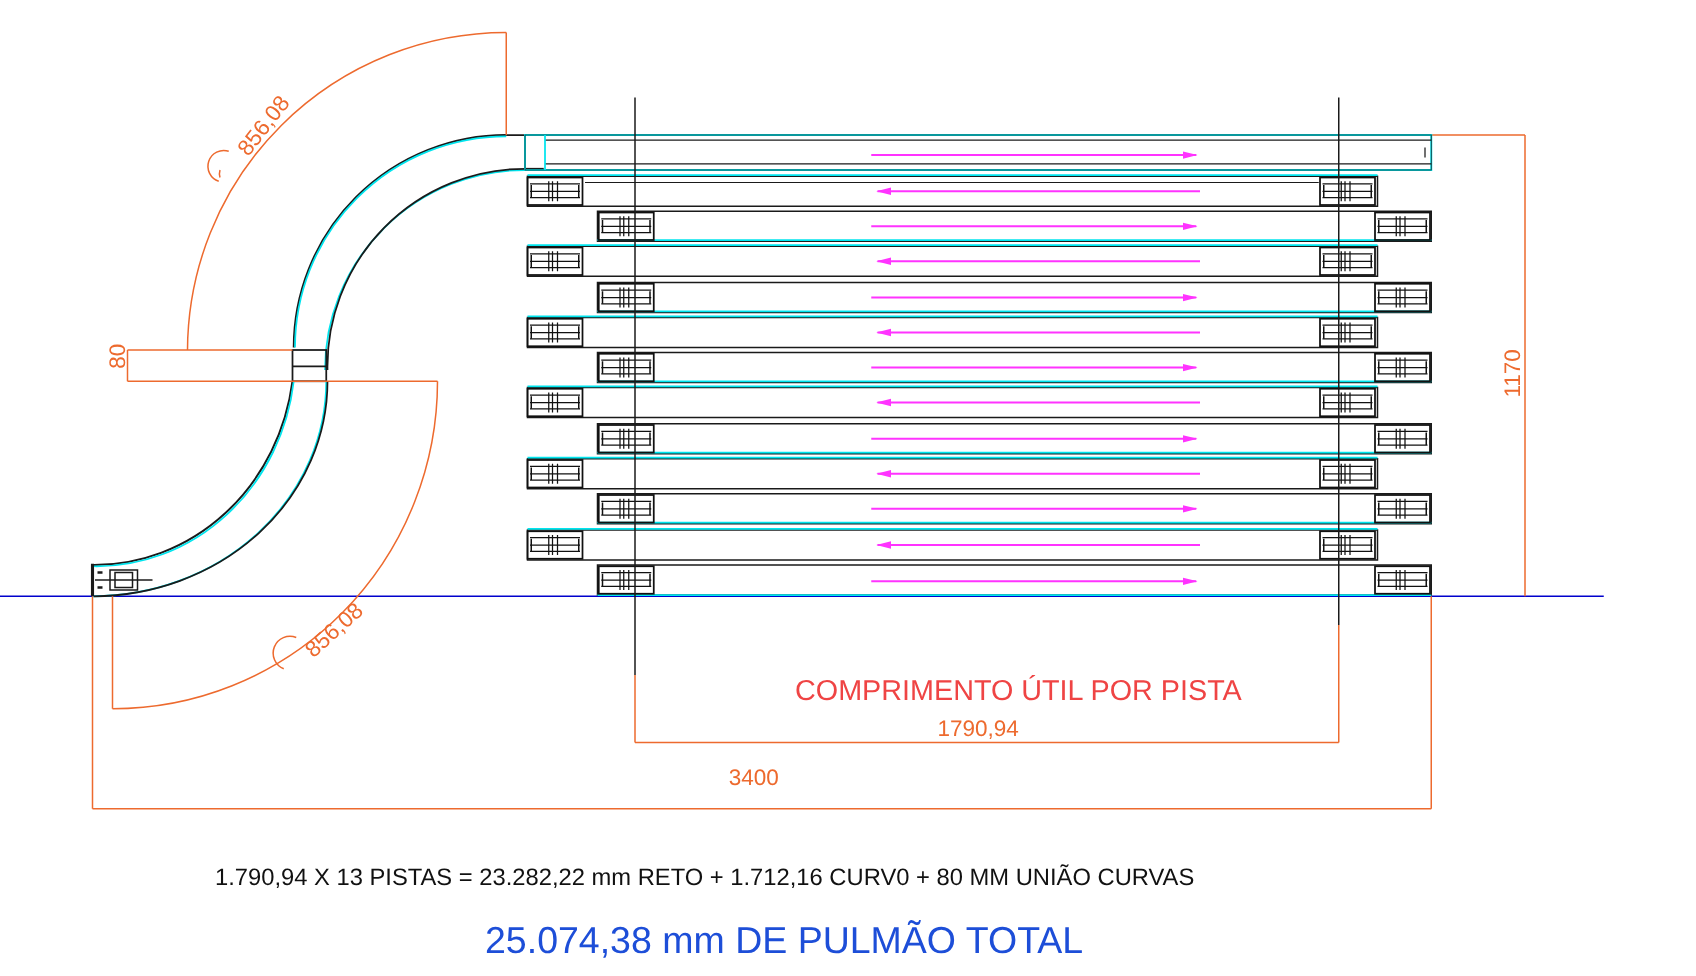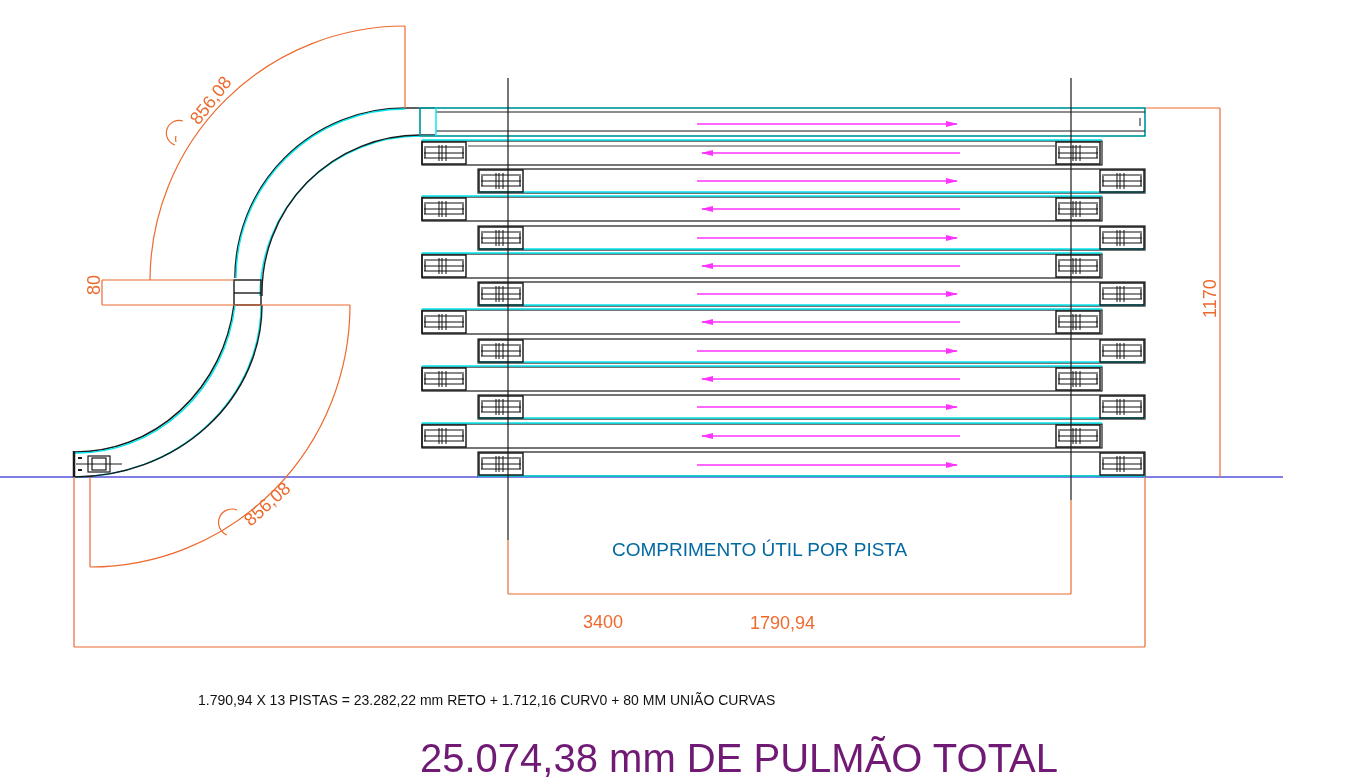--- a/index.html
+++ b/index.html
@@ -1,28 +1,28 @@
 <!DOCTYPE html>
 <html><head>
   <meta charset="utf-8">
   <style>
     html, body { margin:0; padding:0; background:#ffffff; }
     body { width:1357px; height:781px; position:relative; overflow:hidden; font-family:"Liberation Sans", sans-serif; }
     svg.drawing { position:absolute; left:0; top:0; }
     .txt { position:absolute; white-space:nowrap; font-family:"Liberation Sans", sans-serif; }
     .dim { color:#ed6a2e; }
-    .label-caption { left:612px; top:539px; font-size:19px; color:#0369a1; }
-    .dim-1790 { left:750px; top:573px; font-size:18px;margin-top:40px; }
+    .label-caption { left:636px; top:539px; font-size:23px; color:#ef4444; }
+    .dim-1790 { left:750px; top:573px; font-size:18px; }
     .dim-3400 { left:583px; top:612px; font-size:18px; }
     .dim-80 { left:84px; top:295px; font-size:18px; transform:rotate(-90deg); transform-origin:left top; }
     .dim-1170 { left:1200px; top:318px; font-size:18px; transform:rotate(-90deg); transform-origin:left top; }
     .dim-arc-top { left:186px; top:116px; font-size:18px; transform:rotate(-52deg); transform-origin:left top; }
     .dim-arc-bot { left:240px; top:515px; font-size:18px; transform:rotate(-42deg); transform-origin:left top; }
-    .formula { left:172px; top:692px; font-size:14px; color:#111;margin-left:26px; }
-    .total { left:420px; top:736px; font-size:40px; color:#701a75; }
+    .formula { left:172px; top:692px; font-size:19px; color:#111; }
+    .total { left:388px; top:736px; font-size:30px; color:#1d4ed8; }
   </style>
 </head>
 <body>
 
 <svg class="drawing" width="1357" height="781" viewBox="0 0 1357 781" xmlns="http://www.w3.org/2000/svg">
   <defs>
     <marker id="arrR" markerWidth="12" markerHeight="8" refX="11" refY="4" orient="auto" markerUnits="userSpaceOnUse">
       <path d="M0,1 L12,4 L0,7 Z" fill="#ff33ff"></path>
     </marker>
     <g id="roller">

